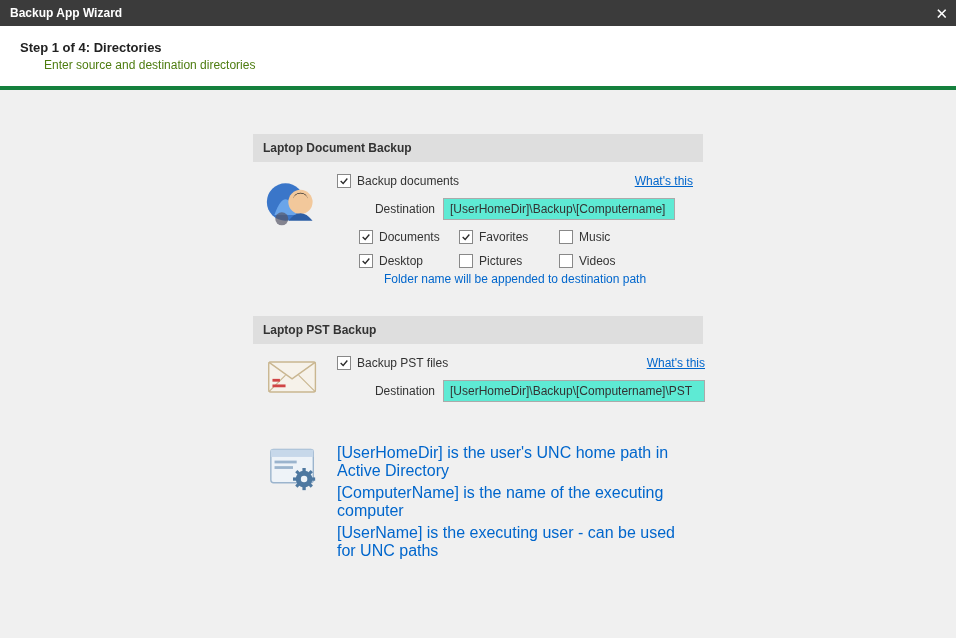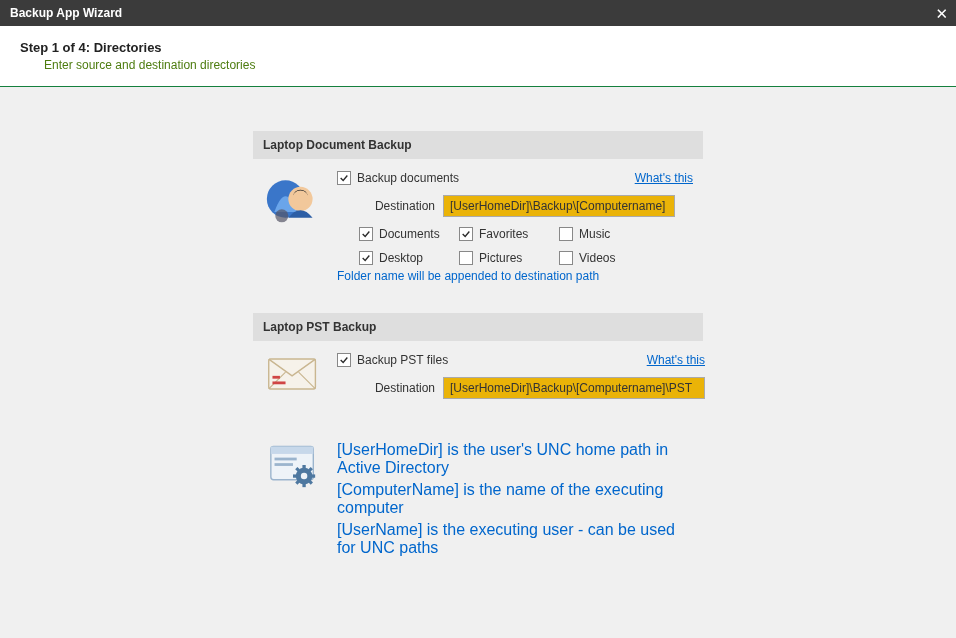--- a/index.html
+++ b/index.html
@@ -25,21 +25,21 @@
   }
   .titlebar .close {
     font-size: 15px;
     font-weight: normal;
     cursor: pointer;
     line-height: 1;
   }
   .header {
     background: #fff;
     padding: 14px 20px 14px 20px;
-    border-bottom: 1px solid #15803d;
+    border-bottom: 4px solid #15803d;
   }
   .header .step-title {
     font-weight: bold;
     font-size: 13px;
     color: #222;
   }
   .header .step-sub {
     margin: 3px 0 0 24px;
     font-size: 12px;
     color: #4d7c0f;
@@ -74,34 +74,34 @@
     cursor: pointer;
     flex: 0 0 14px;
   }
   .chk svg { width: 10px; height: 10px; }
   .whatsthis {
     margin-left: auto; color: #0066cc; text-decoration: underline; cursor: pointer;
     font-size: 12px;
   }
   .dest-label { width: 76px; text-align: right; margin-right: 8px; font-size:12px; }
   .textinput {
-    border: 1px solid #aaa; background: #eab308; padding: 3px 6px; font-size: 12px;
+    border: 1px solid #aaa; background: #5eead4; padding: 3px 6px; font-size: 12px;
     font-family: inherit; color: #333;
   }
   .textinput.w1 { width: 232px; }
   .textinput.w2 { width: 262px; }
   .folder-grid {
     display: grid;
     grid-template-columns: 96px 96px 96px;
     gap: 10px 4px;
     margin-left: 22px;
   }
   .folder-item { display:flex; align-items:center; }
   .note {
-    color: #0066cc; font-size: 12px; margin-top: 4px;
+    color: #0066cc; font-size: 12px; text-align: center; margin-top: 4px;
   }
   .help-line { color: #0066cc; font-size: 16px; margin-bottom: 4px; }
 
   .footer {
     position: absolute;
     bottom: 0; left: 0; right: 0;
     height: 40px;
     background: #f0f0f0;
     display: flex; justify-content: flex-end; align-items: center;
     gap: 12px;

